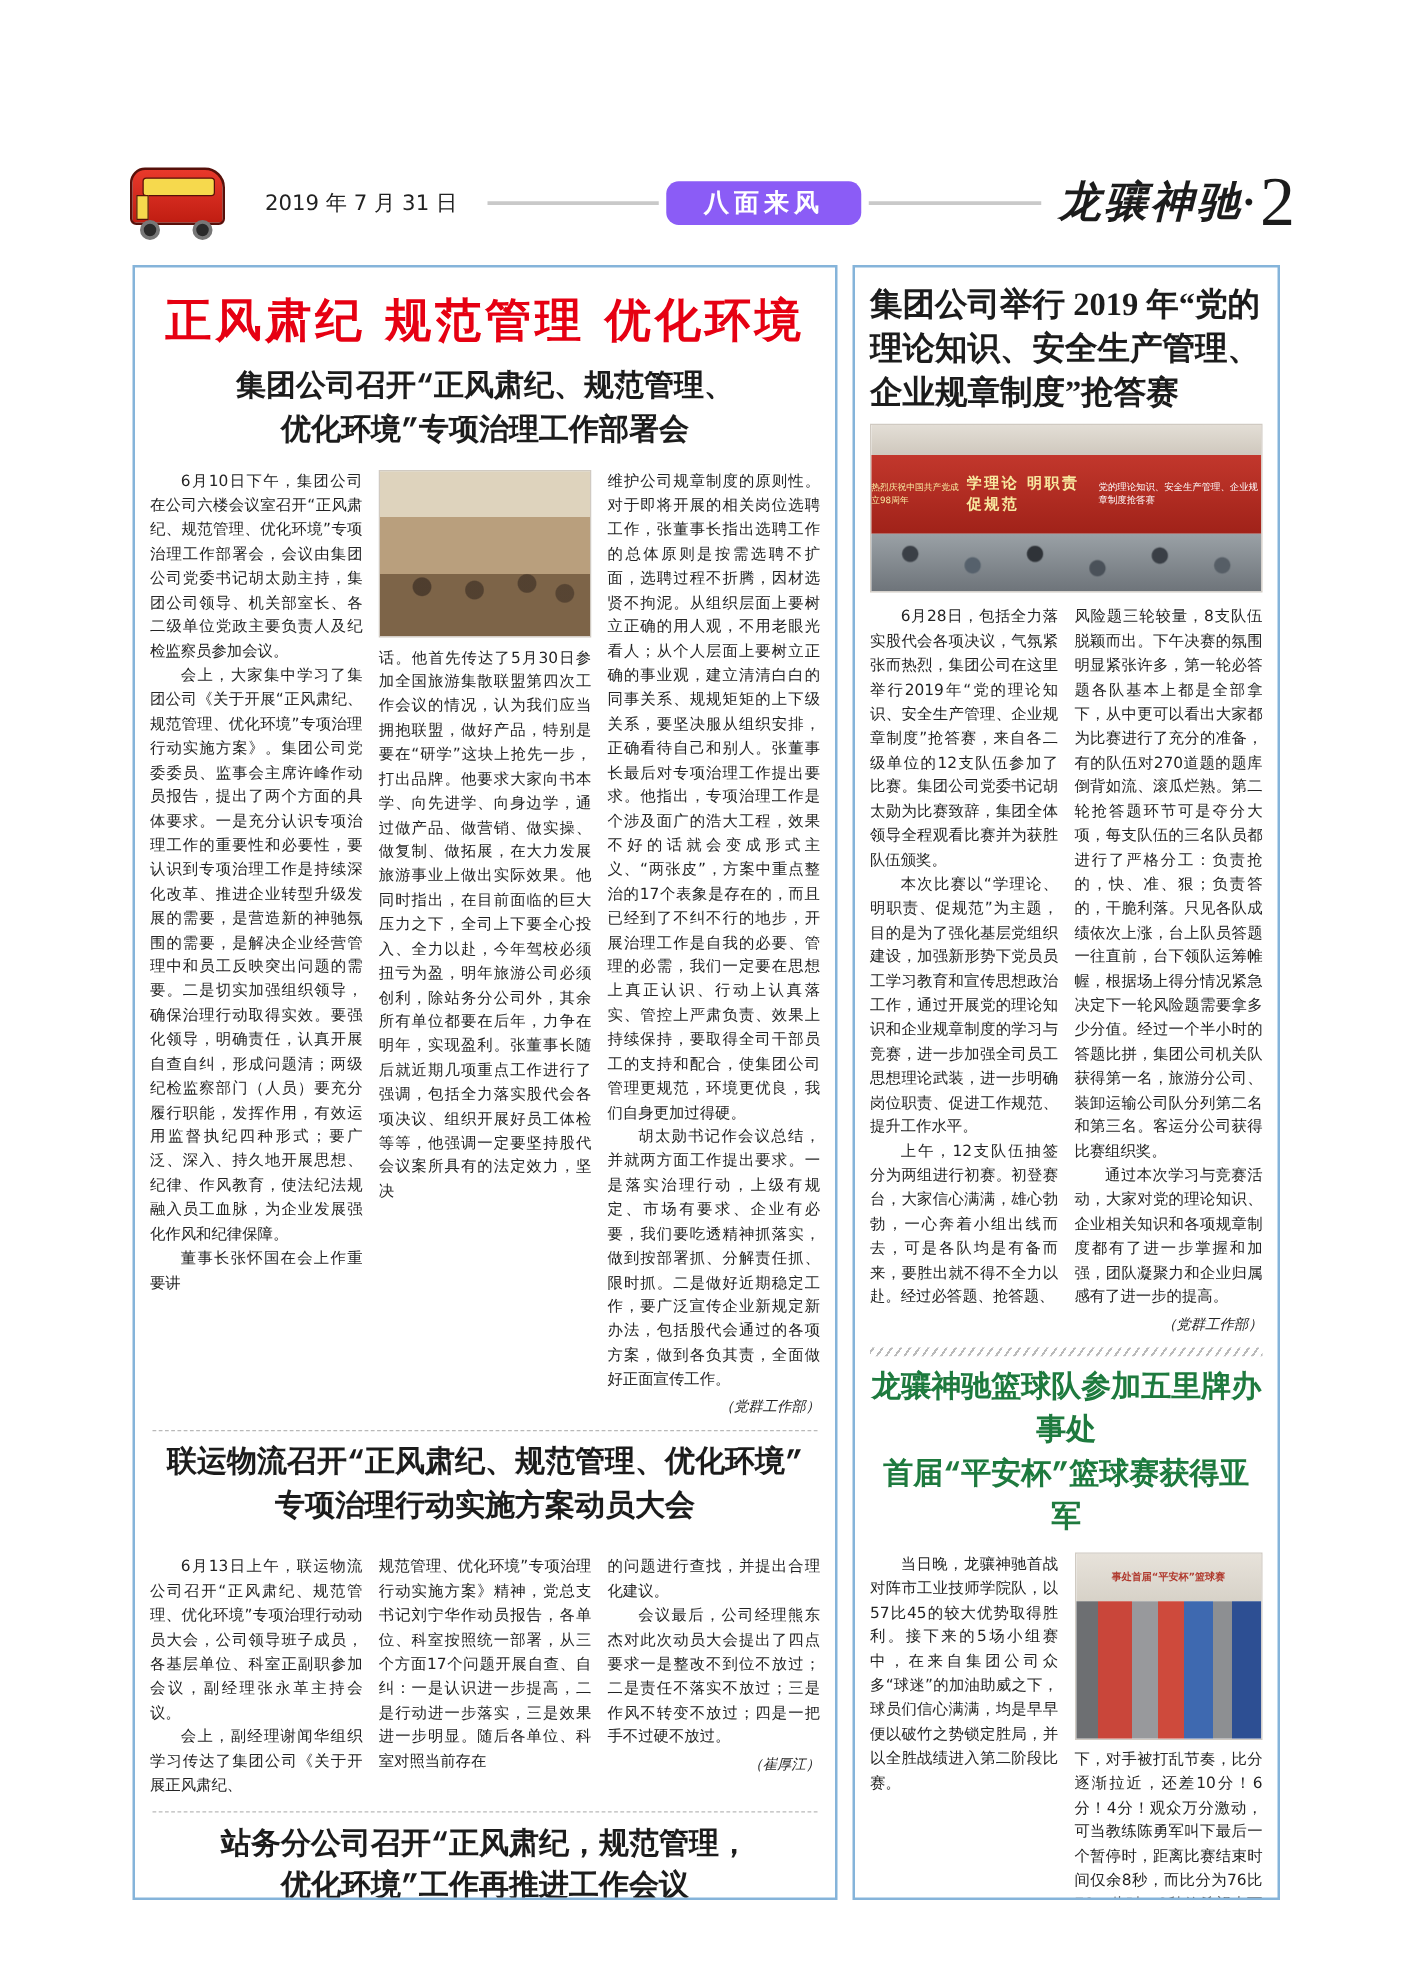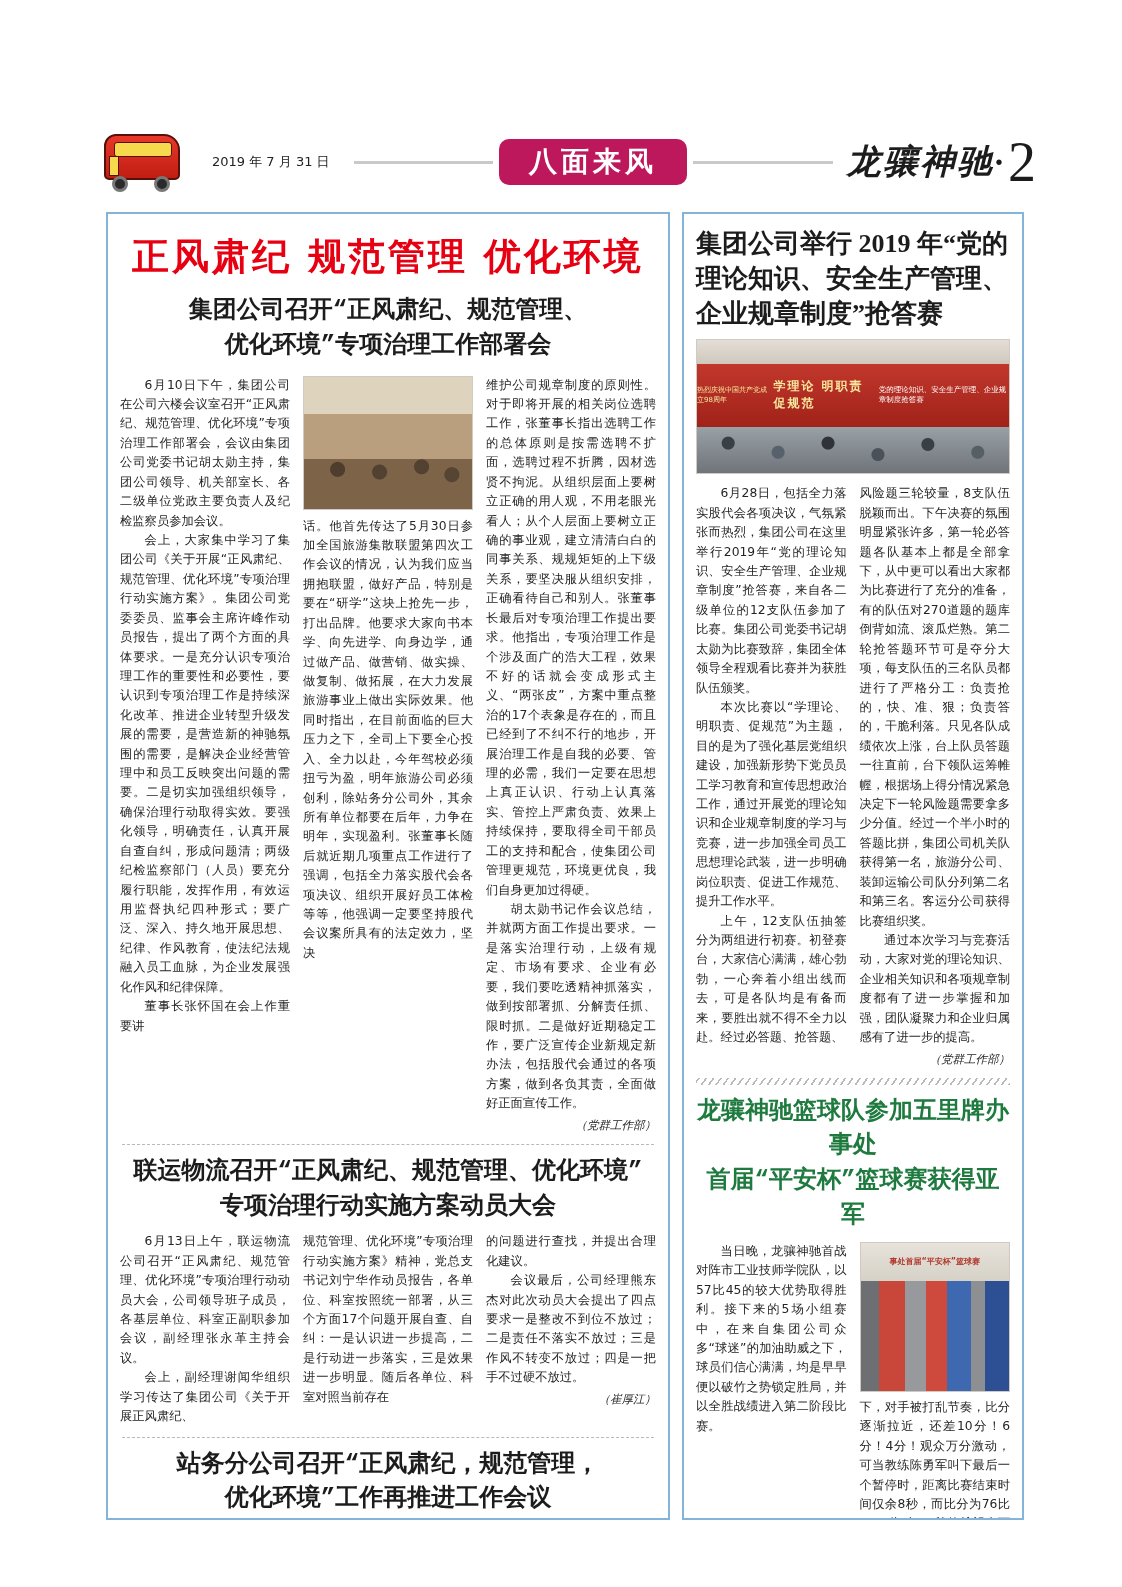--- a/index.html
+++ b/index.html
@@ -15,23 +15,23 @@
   .bus-body { position:absolute; left:8px; top:8px; width:76px; height:46px;
               background:linear-gradient(#e8392b,#c01d12); border:2px solid #57100a;
               border-radius:12px 16px 5px 5px; }
   .bus-win { position:absolute; left:18px; top:16px; width:58px; height:15px;
              background:#f6d94d; border:1px solid #57100a; border-radius:3px; }
   .bus-door { position:absolute; left:13px; top:30px; width:10px; height:20px;
               background:#f6d94d; border:1px solid #57100a; }
   .bus-w1,.bus-w2 { position:absolute; bottom:6px; width:16px; height:16px; border-radius:50%;
                     background:#2a2a2a; border:3px solid #777; }
   .bus-w1{ left:16px; } .bus-w2{ left:58px; }
-  .hdr-date { font-size:13px; color:#222; margin:0 24px 0 24px; white-space:nowrap; }
+  .hdr-date { font-size:17px; color:#222; margin:0 24px 0 24px; white-space:nowrap; }
   .hdr-line { flex:1; border-top:3px solid #c9c9c9; height:0; }
-  .hdr-badge { background:#be185d; color:#fff; font-size:28px; font-weight:bold;
+  .hdr-badge { background:#8b5cf6; color:#fff; font-size:20px; font-weight:bold;
                padding:4px 30px; border-radius:10px; margin:0 6px; letter-spacing:4px;
                white-space:nowrap; }
   .masthead { margin-left:14px; white-space:nowrap; display:flex; align-items:center; }
   .masthead .mh-name { font-family:Liberation Serif, serif; font-weight:bold;
                font-style:italic; font-size:34px; letter-spacing:3px;text-align:center; }
   .masthead .mh-page { font-family:"Liberation Serif",serif; font-size:56px; font-weight:normal;
                margin-left:2px; line-height:1; }
   
   .block { position:absolute; top:212px; border:2px solid #85b4da; background:#fff;
            padding:8px 12px 10px 12px; overflow:hidden; }
@@ -137,21 +137,21 @@
     </div>
   </div>
 
   <div class="dsep"></div>
 
   <div>
     <div class="hl-callig">
       <div>联运物流召开“正风肃纪、规范管理、优化环境”</div>
       <div>专项治理行动实施方案动员大会</div>
     </div>
-    <div class="cols" style="margin-top:8px;">
+    <div class="cols" style="margin-top:20px;">
       <div class="c">
         <p>6月13日上午，联运物流公司召开“正风肃纪、规范管理、优化环境”专项治理行动动员大会，公司领导班子成员，各基层单位、科室正副职参加会议，副经理张永革主持会议。</p>
         <p>会上，副经理谢闻华组织学习传达了集团公司《关于开展正风肃纪、</p>
       </div>
       <div class="c">
         <p class="cont">规范管理、优化环境”专项治理行动实施方案》精神，党总支书记刘宁华作动员报告，各单位、科室按照统一部署，从三个方面17个问题开展自查、自纠：一是认识进一步提高，二是行动进一步落实，三是效果进一步明显。随后各单位、科室对照当前存在</p>
       </div>
       <div class="c">
         <p class="cont">的问题进行查找，并提出合理化建议。</p>
         <p>会议最后，公司经理熊东杰对此次动员大会提出了四点要求一是整改不到位不放过；二是责任不落实不放过；三是作风不转变不放过；四是一把手不过硬不放过。</p>

